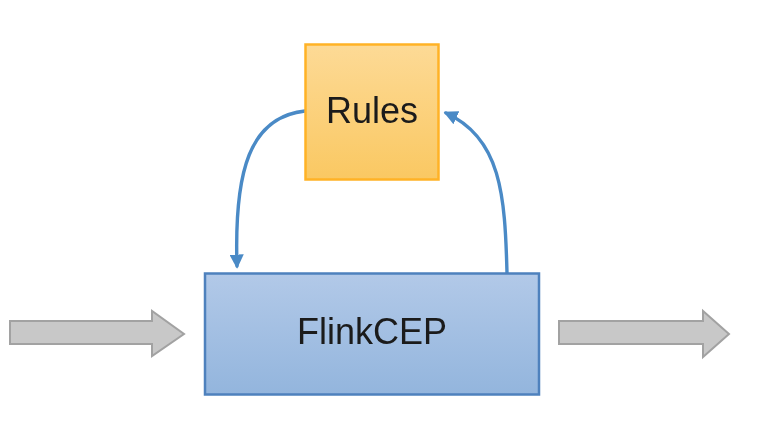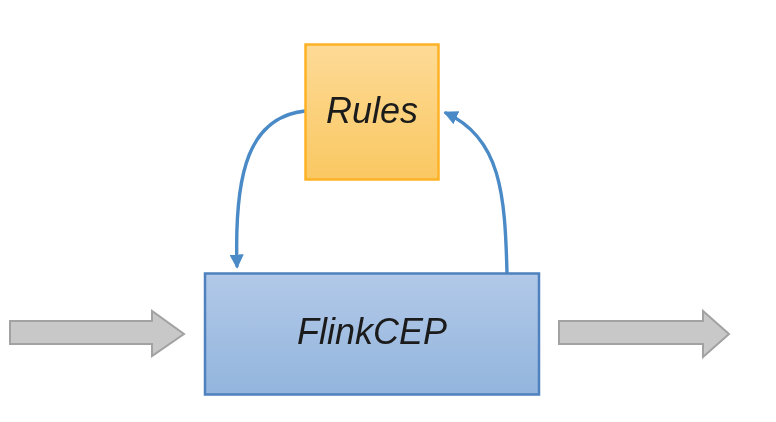--- a/index.html
+++ b/index.html
@@ -7,21 +7,20 @@
     padding: 0;
     background: #ffffff;
   }
   .stage {
     position: relative;
     width: 776px;
     height: 422px;
     background: #ffffff;
     overflow: hidden;
     font-family: "Liberation Sans", sans-serif;
-    font-style: italic;
   }
   svg { display: block; }
   .node-label {
     font-family: "Liberation Sans", sans-serif;
     font-size: 36px;
     fill: #1b1b1b;
     text-anchor: middle;
   }
 </style>
 </head>

